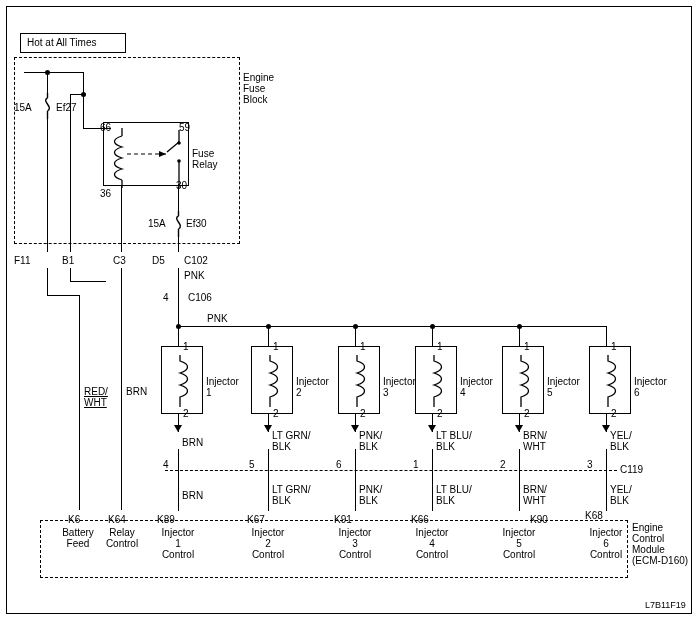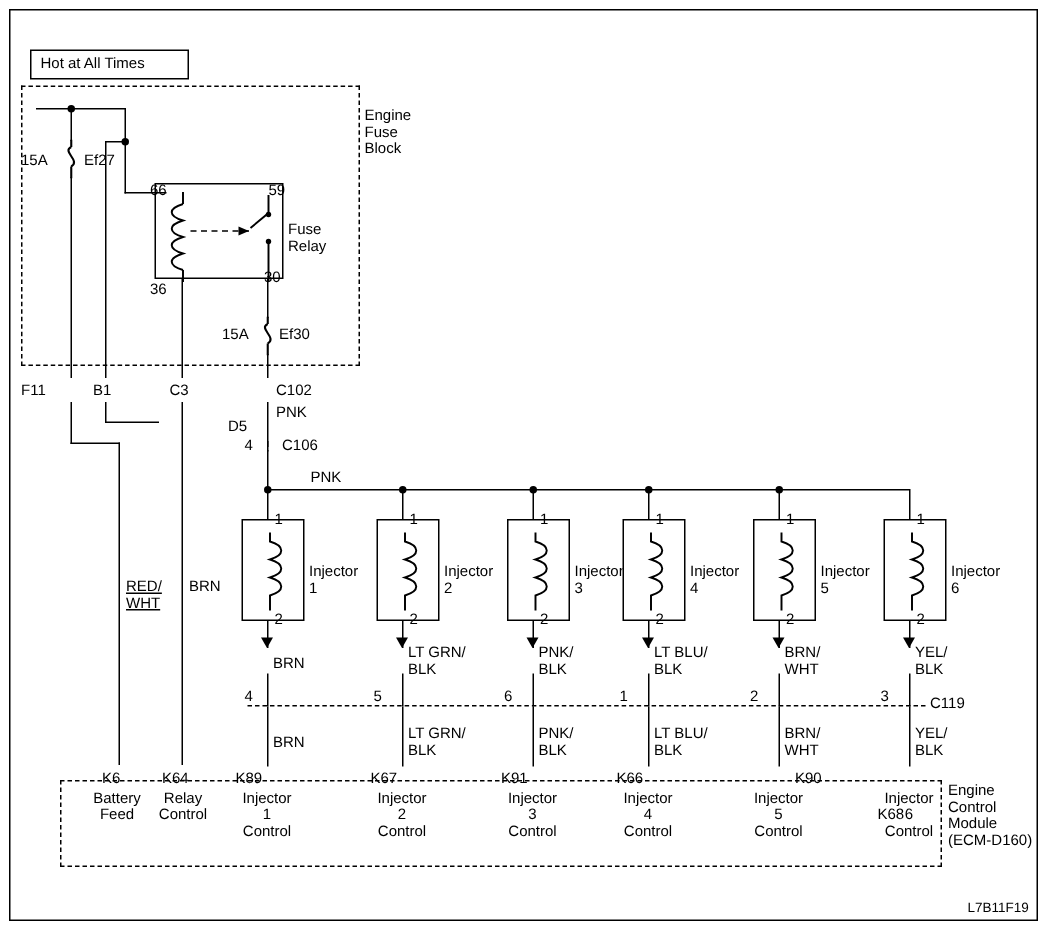--- a/index.html
+++ b/index.html
@@ -173,21 +173,21 @@
   <svg class="fuse-sym" style="left:169px; top:211px;" width="20" height="26" viewBox="0 0 20 26">
     <path d="M9.5 0 L9.5 5 M9.5 5 C 3 8, 16 14, 9.5 18 M9.5 18 L9.5 26" stroke="#000" stroke-width="1.4" fill="none"></path>
   </svg>
   <div class="lbl" style="left:148px; top:218px;">15A</div>
   <div class="lbl" style="left:186px; top:218px;">Ef30</div>
   <div class="vline" style="left:178px; top:236px; height:16px;"></div>
 
   <div class="lbl" style="left:14px; top:255px;">F11</div>
   <div class="lbl" style="left:62px; top:255px;">B1</div>
   <div class="lbl" style="left:113px; top:255px;">C3</div>
-  <div class="lbl" style="left:152px; top:255px;margin-top:24px;">D5</div>
+  <div class="lbl" style="left:152px; top:255px;">D5</div>
   <div class="lbl" style="left:184px; top:255px;">C102</div>
 
   <div class="vline" style="left:47px; top:268px; height:28px;"></div>
   <div class="hline" style="left:47px; top:295px; width:33px;"></div>
   <div class="vline" style="left:79px; top:295px; height:215px;"></div>
 
   <div class="vline" style="left:70px; top:268px; height:14px;"></div>
   <div class="hline" style="left:70px; top:281px; width:36px;"></div>
 
   <div class="vline" style="left:121px; top:268px; height:242px;"></div>
@@ -360,21 +360,21 @@
   <div class="lbl" style="left:411px; top:514px;">K66</div>
   <div class="lbl" style="left:406px; top:527px; width:52px; text-align:center;">Injector
 4
 Control</div>
 
   <div class="lbl" style="left:498px; top:514px;padding-left:32px;">K90</div>
   <div class="lbl" style="left:493px; top:527px; width:52px; text-align:center;">Injector
 5
 Control</div>
 
-  <div class="lbl" style="left:585px; top:538px;">K68</div>
+  <div class="lbl" style="left:585px; top:510px;">K68</div>
   <div class="lbl" style="left:580px; top:527px; width:52px; text-align:center;">Injector
 6
 Control</div>
 
   <div class="dashbox" style="left:40px; top:520px; width:588px; height:58px;"></div>
   <div class="lbl" style="left:632px; top:522px; width:62px;">Engine
 Control
 Module
 (ECM-D160)</div>
 

